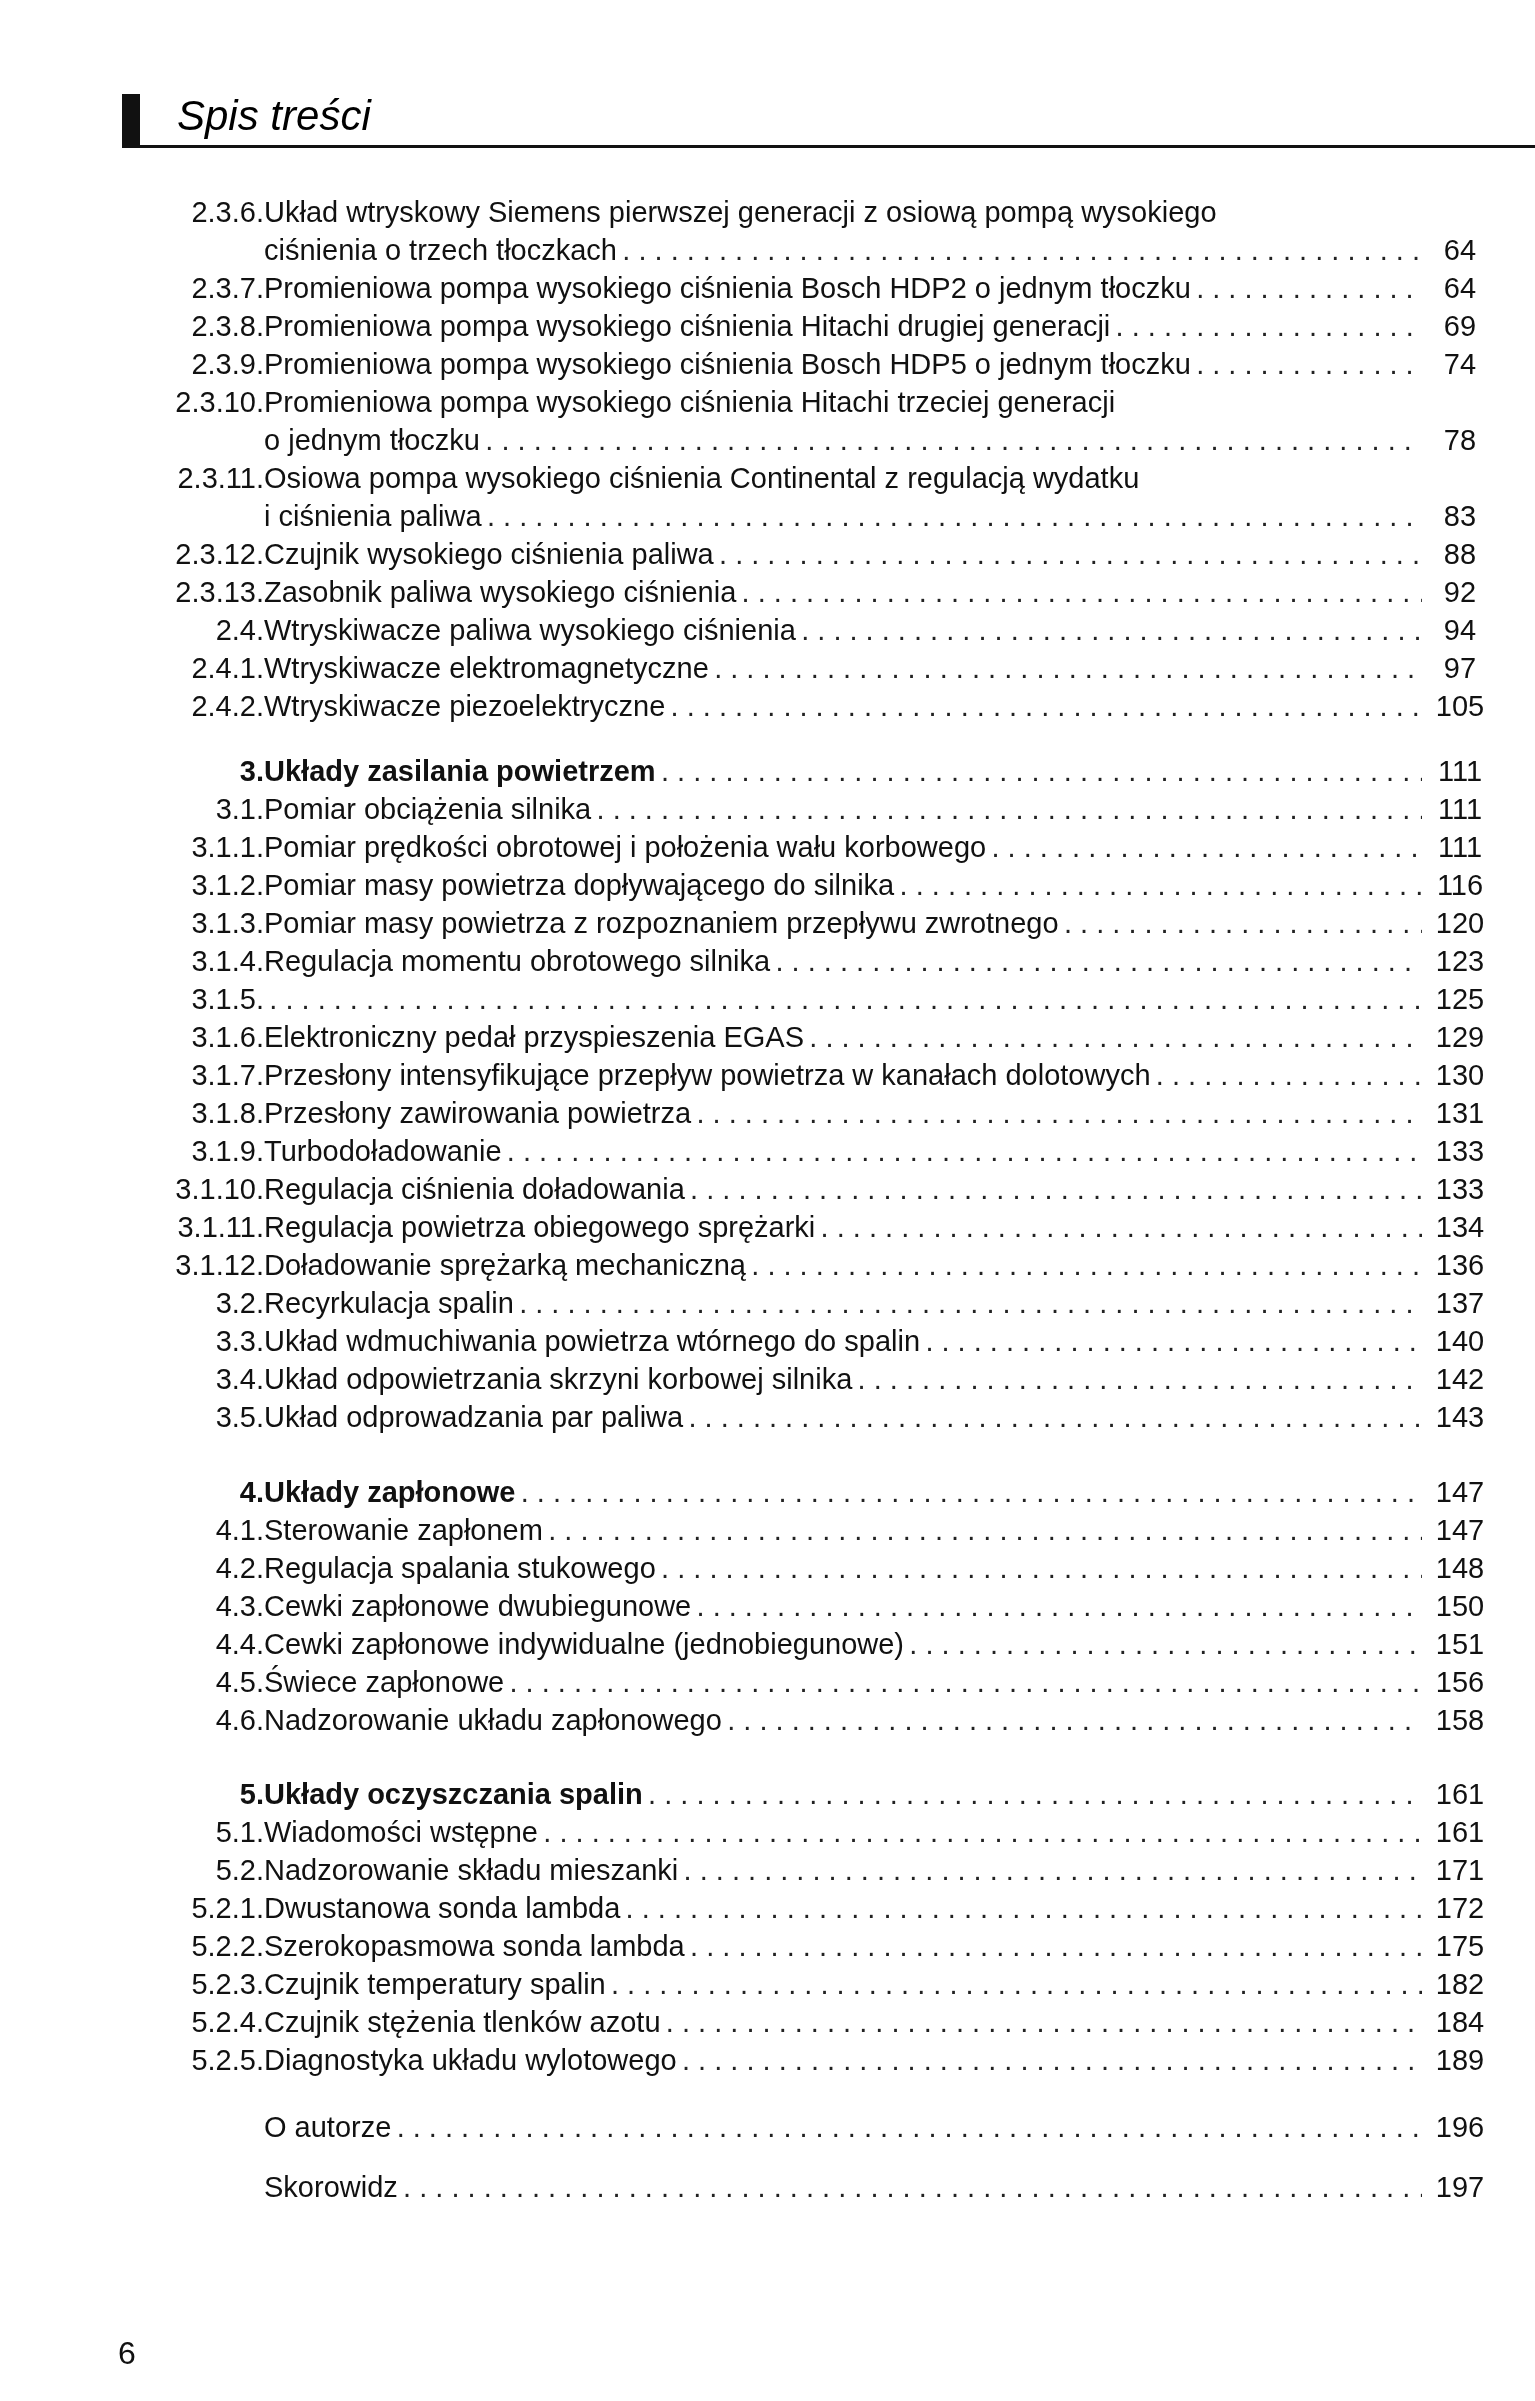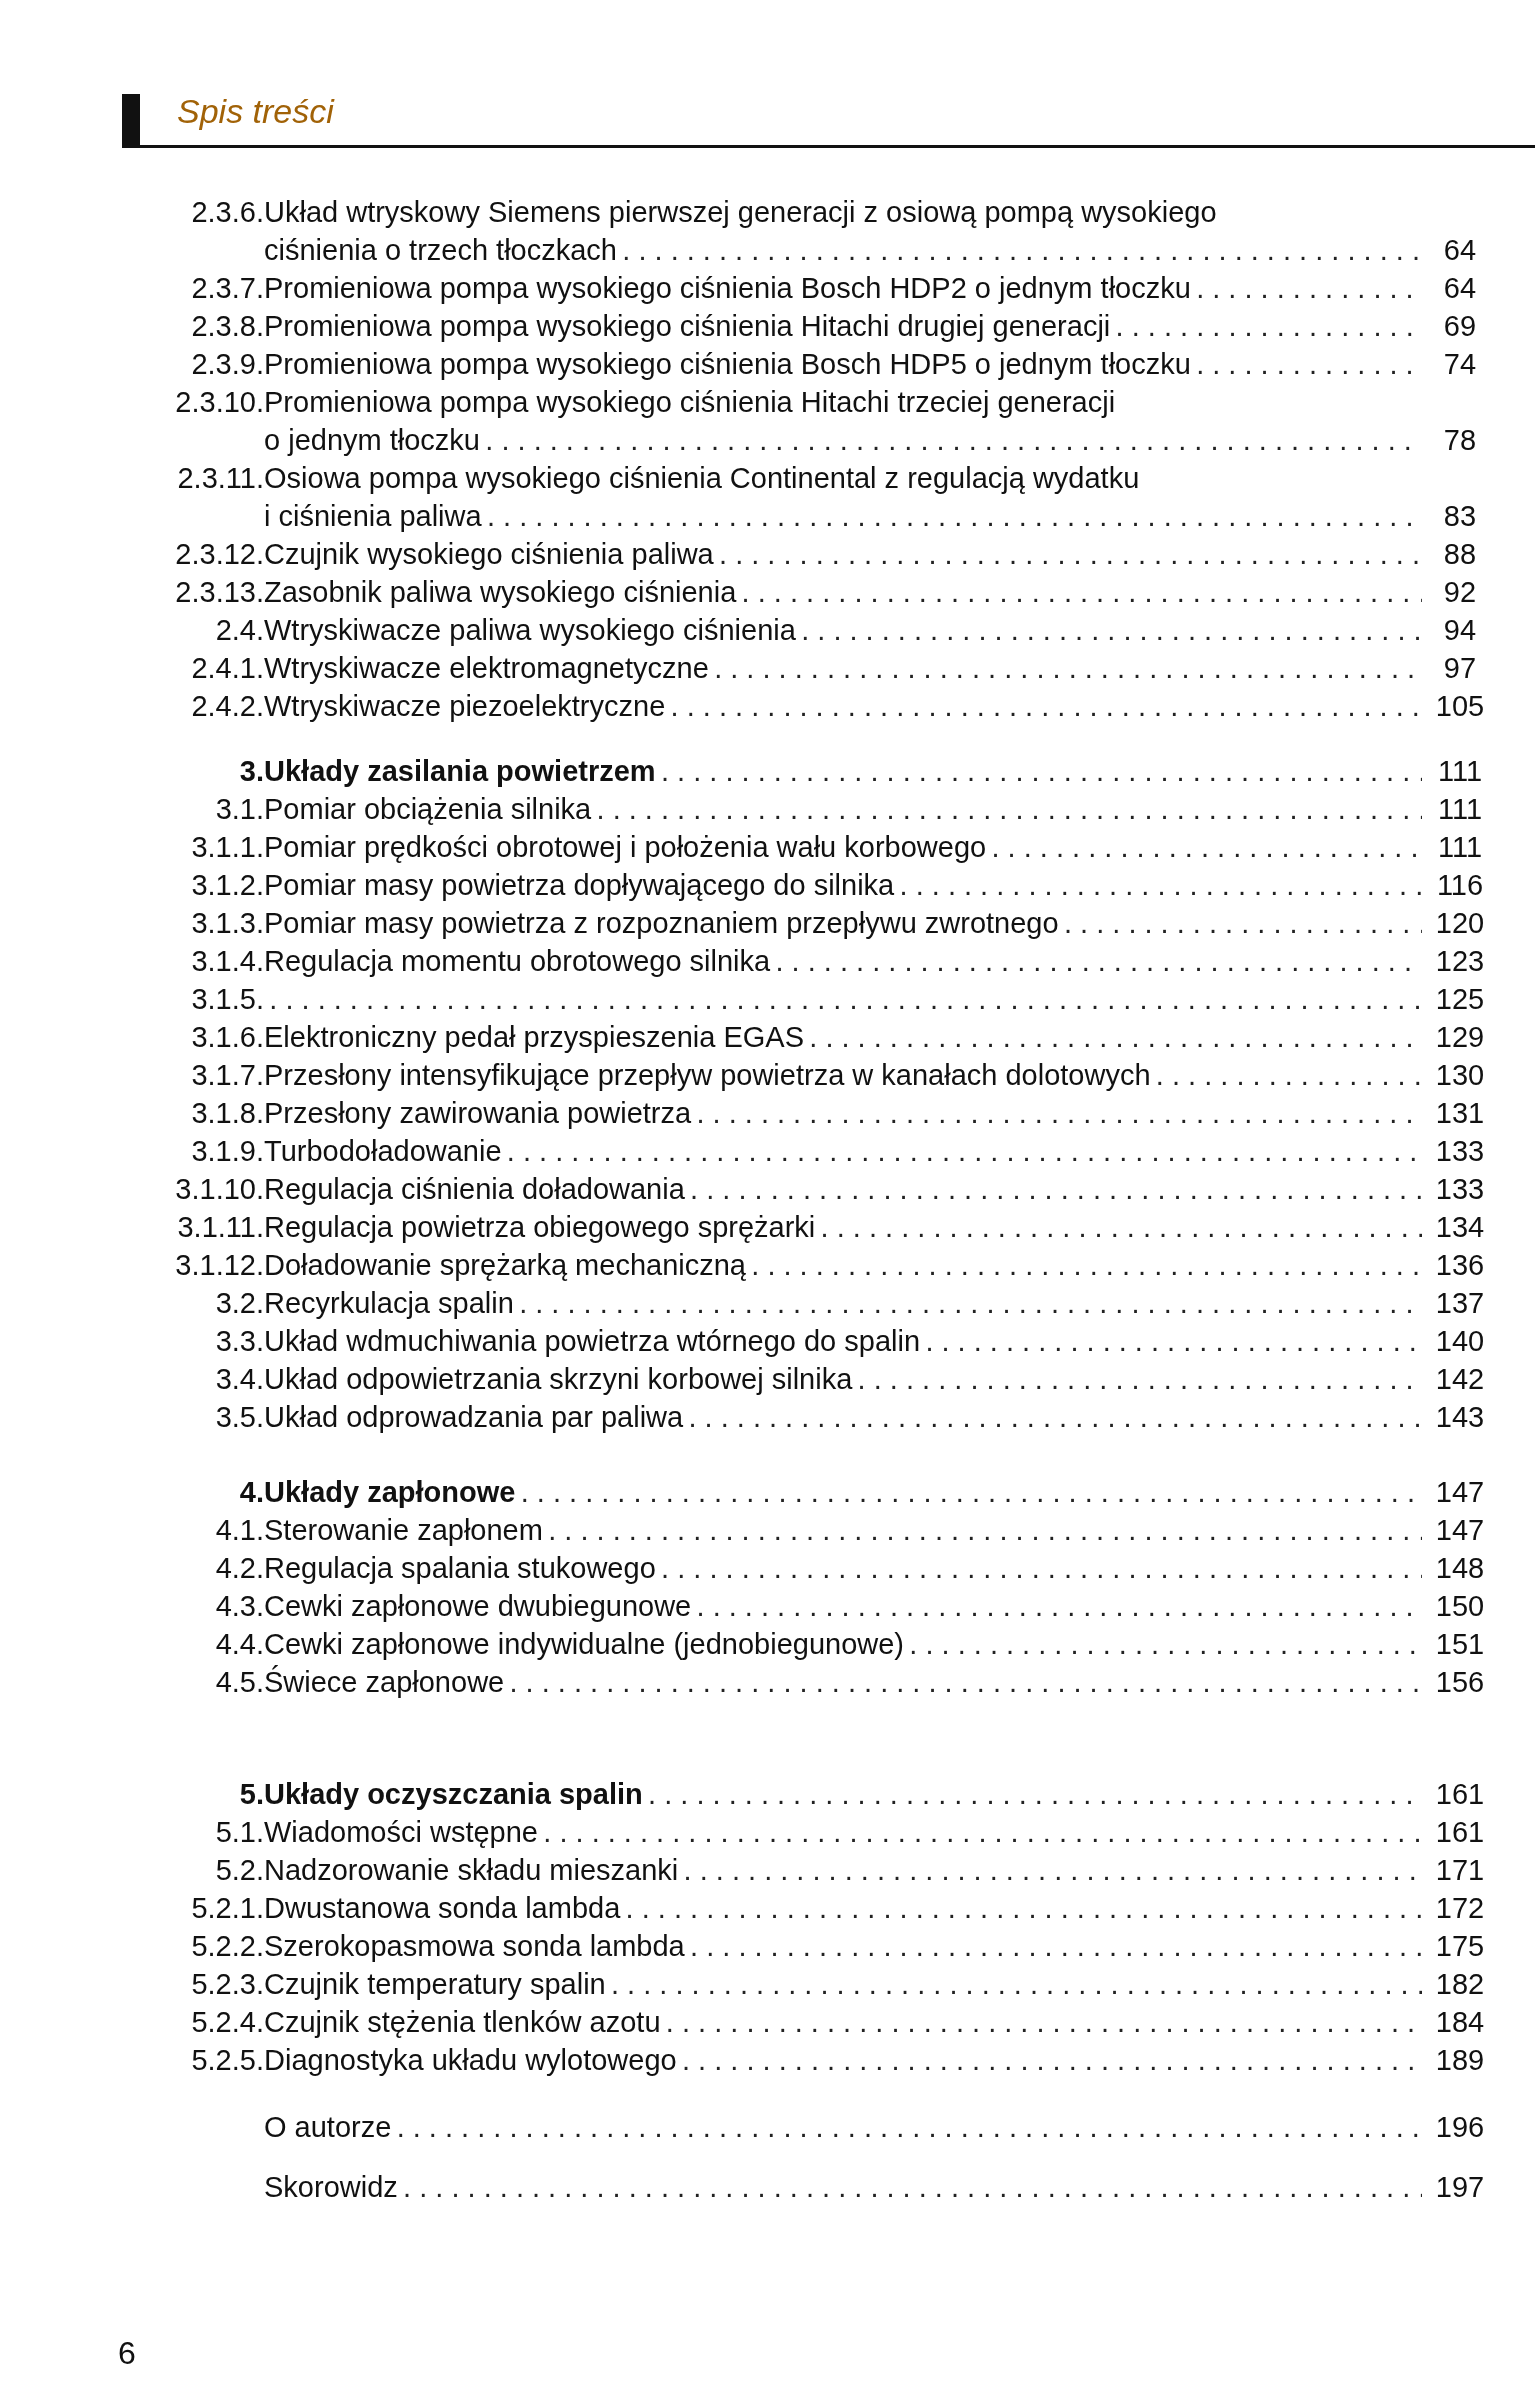--- a/index.html
+++ b/index.html
@@ -1,18 +1,18 @@
 <!DOCTYPE html>
 <html style="font-size:14px"><head>
 <meta charset="utf-8">
 <style>
   html,body{margin:0;padding:0;background:#fff;}
   body{width:1536px;height:2401px;position:relative;overflow:hidden;font-family:"Liberation Sans",sans-serif;color:#111;}
   .hdr-block{position:absolute;left:122px;top:94px;width:18px;height:53px;background:#111;}
-  .hdr-title{position:absolute;left:177px;top:92px;font-size:34px;font-style:italic;font-family:"Liberation Sans",sans-serif;color:#a16207;}
+  .hdr-title{position:absolute;left:177px;top:92px;font-size:42px;font-style:italic;font-family:"Liberation Sans",sans-serif;color:#000000;}
   .hdr-rule{position:absolute;left:122px;top:145px;width:1414px;height:2.7px;background:#111;}
   .group{position:absolute;left:122px;width:1369px;}
   .row{display:flex;align-items:baseline;height:38px;line-height:38px;font-size:29px;}
   .num{width:142px;flex:0 0 142px;text-align:right;}
   .title{flex:0 1 auto;white-space:nowrap;}
   .leader{flex:1 1 auto;overflow:hidden;white-space:nowrap;color:#222;letter-spacing:3.5px;margin:0 7px 0 5.3px;}
   .leader::before{content:". . . . . . . . . . . . . . . . . . . . . . . . . . . . . . . . . . . . . . . . . . . . . . . . . . . . . . . . . . . . . . . . . . . . . . . . . . . . . . . . . . . . . . . . . . . . . . . . . . . . . . . . . . . . . . . . . . . . . . . . . . . . . . . . . . . . . . . . . . . . . .";letter-spacing:0;}
   .page{flex:0 0 62px;text-align:center;}
   .bold .title,.bold .num{font-weight:bold;}
   .pageno{position:absolute;left:118px;top:2335px;font-size:32px;}
@@ -243,20 +243,26 @@
       <span class="title">Cewki zapłonowe indywidualne (jednobiegunowe)</span>
       <span class="leader"></span>
       <span class="page">151</span>
     </div>
     <div class="row">
       <span class="num">4.5.</span>
       <span class="title">Świece zapłonowe</span>
       <span class="leader"></span>
       <span class="page">156</span>
     </div>
+    <div class="row">
+      <span class="num">4.6.</span>
+      <span class="title">Nadzorowanie układu zapłonowego</span>
+      <span class="leader"></span>
+      <span class="page">158</span>
+    </div>
   </div>
 <div id="g3" class="group" style="top:1775px">
     <div class="row bold">
       <span class="num">5.</span>
       <span class="title">Układy oczyszczania spalin</span>
       <span class="leader"></span>
       <span class="page">161</span>
     </div>
     <div class="row">
       <span class="num">5.1.</span>

